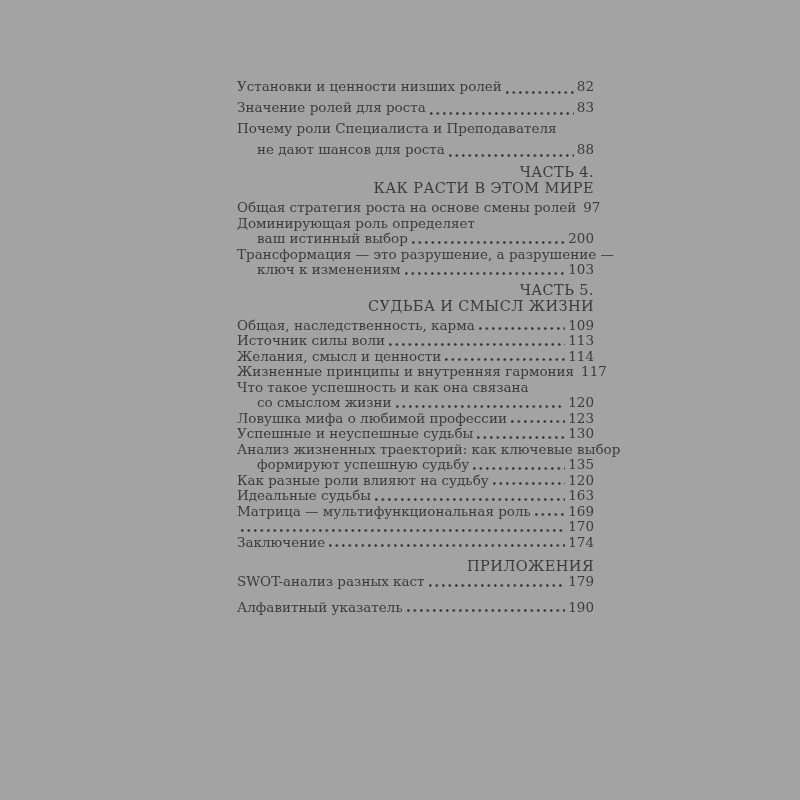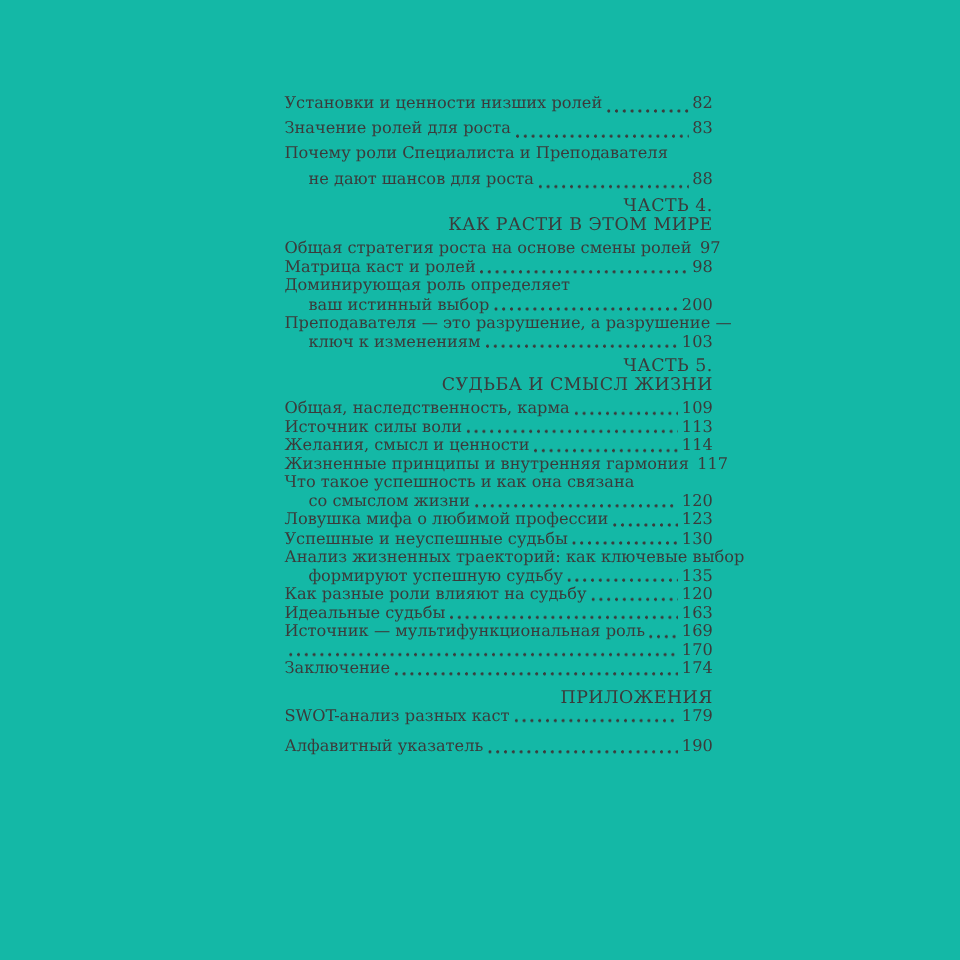--- a/index.html
+++ b/index.html
@@ -6,21 +6,21 @@
     margin: 0;
     padding: 0;
     width: 800px;
     height: 800px;
     background: #ffffff;
   }
   .page {
     position: relative;
     width: 800px;
     height: 800px;
-    background: #14b8a6;
+    background: #a3a3a3;
     font-family: "DejaVu Serif", "Liberation Serif", serif;
     color: #3b3b3b;
     overflow: hidden;
   }
   .toc {
     position: absolute;
     left: 237px;
     top: 76px;
     width: 357px;
   }
@@ -97,38 +97,31 @@
         </div>
         <div class="entry">
           <div class="line">
             <span class="t">Общая стратегия роста на основе смены ролей</span>
             <span class="leader"></span>
             <span class="pg">97</span>
           </div>
         </div>
         <div class="entry">
           <div class="line">
-            <span class="t">Матрица каст и ролей</span>
-            <span class="leader"></span>
-            <span class="pg">98</span>
-          </div>
-        </div>
-        <div class="entry">
-          <div class="line">
             <span class="t">Доминирующая роль определяет</span>
           </div>
           <div class="line cont">
             <span class="t">ваш истинный выбор</span>
             <span class="leader"></span>
             <span class="pg">200</span>
           </div>
         </div>
         <div class="entry">
           <div class="line">
-            <span class="t">Преподавателя — это разрушение, а разрушение —</span>
+            <span class="t">Трансформация — это разрушение, а разрушение —</span>
           </div>
           <div class="line cont">
             <span class="t">ключ к изменениям</span>
             <span class="leader"></span>
             <span class="pg">103</span>
           </div>
         </div>
       </div>
       <div class="section s2">
         <div class="heading">
@@ -206,21 +199,21 @@
         </div>
         <div class="entry">
           <div class="line">
             <span class="t">Идеальные судьбы</span>
             <span class="leader"></span>
             <span class="pg">163</span>
           </div>
         </div>
         <div class="entry">
           <div class="line">
-            <span class="t">Источник — мультифункциональная роль</span>
+            <span class="t">Матрица — мультифункциональная роль</span>
             <span class="leader"></span>
             <span class="pg">169</span>
           </div>
         </div>
         <div class="entry">
           <div class="line">
             <span class="leader"></span>
             <span class="pg">170</span>
           </div>
         </div>

